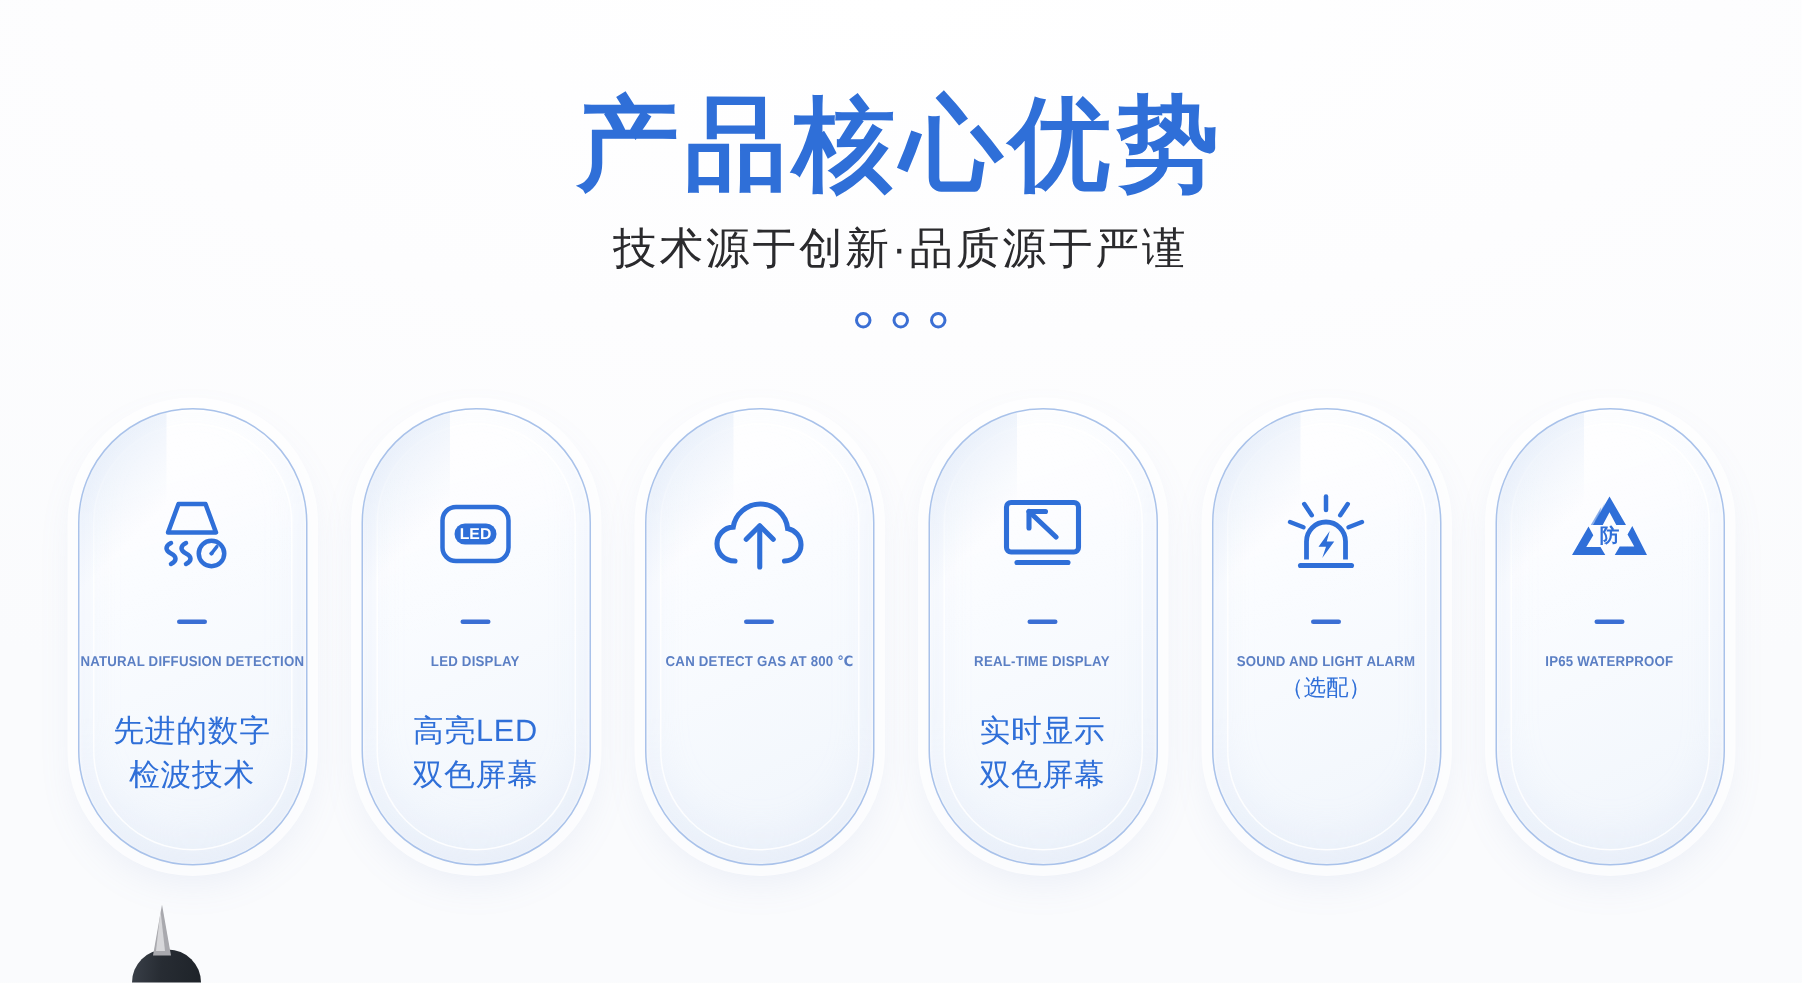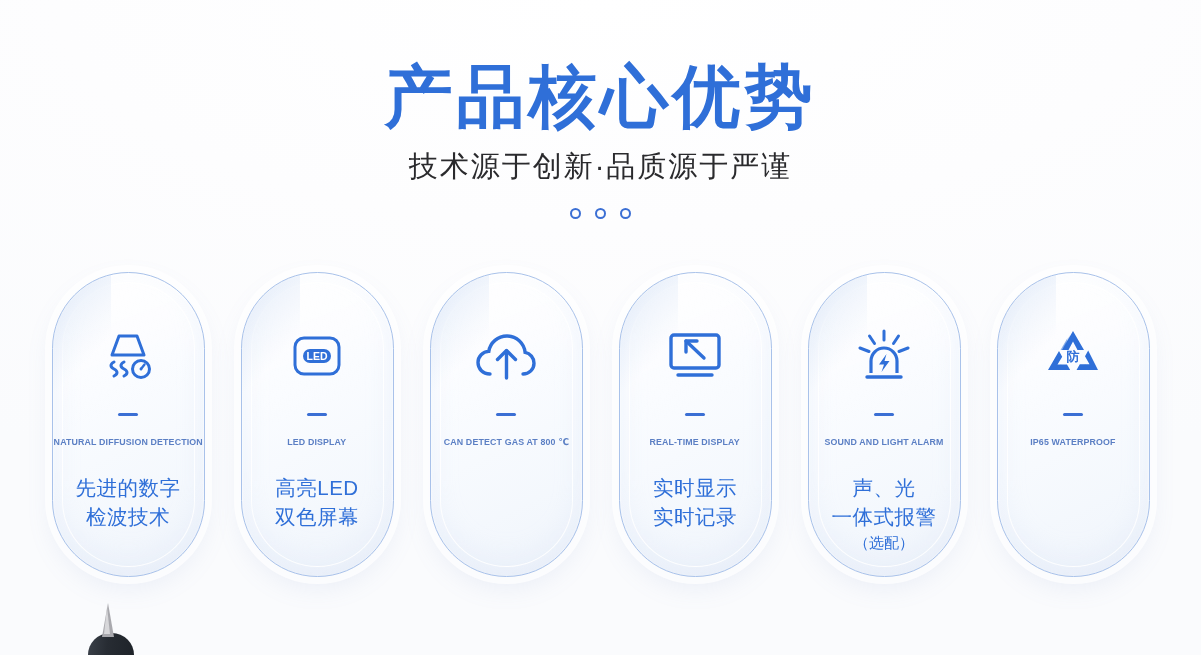--- a/index.html
+++ b/index.html
@@ -197,40 +197,38 @@
         <svg width="58" height="52" viewBox="0 0 58 52" fill="none">
           <rect x="5" y="5" width="48" height="33" rx="3" stroke="#2f6fd8" stroke-width="3.4"></rect>
           <path d="M38 28 L20 11" stroke="#2f6fd8" stroke-width="3.4" stroke-linecap="round"></path>
           <path d="M20 22 V11 H31" stroke="#2f6fd8" stroke-width="3.4" stroke-linecap="round" stroke-linejoin="round" fill="none"></path>
           <path d="M12 45 H46" stroke="#2f6fd8" stroke-width="3.4" stroke-linecap="round"></path>
         </svg>
       </div>
       <div class="divider"></div>
       <div class="en-label">REAL-TIME DISPLAY</div>
       <div class="cn-label">实时显示
-实时记录</div>
+双色屏幕</div>
     </div>
 
     <div class="card">
       <div class="icon-wrap">
         <svg width="58" height="54" viewBox="0 0 58 54" fill="none">
           <path d="M29 2 V11" stroke="#2f6fd8" stroke-width="3" stroke-linecap="round"></path>
           <path d="M14.5 7 L19.5 14.5" stroke="#2f6fd8" stroke-width="3" stroke-linecap="round"></path>
           <path d="M43.5 7 L38.5 14.5" stroke="#2f6fd8" stroke-width="3" stroke-linecap="round"></path>
           <path d="M5 19 L14 22.5" stroke="#2f6fd8" stroke-width="3" stroke-linecap="round"></path>
           <path d="M53 19 L44 22.5" stroke="#2f6fd8" stroke-width="3" stroke-linecap="round"></path>
           <path d="M16 44 V32 C16 24.8 21.8 19 29 19 C36.2 19 42 24.8 42 32 V44" stroke="#2f6fd8" stroke-width="3.2" stroke-linejoin="round" fill="none"></path>
           <path d="M12 48 H46" stroke="#2f6fd8" stroke-width="3.4" stroke-linecap="round"></path>
           <path d="M31.5 25 L24 35.5 H29 L26.5 43 L34.5 32 H29.5 Z" fill="#2f6fd8"></path>
         </svg>
       </div>
       <div class="divider"></div>
       <div class="en-label">SOUND AND LIGHT ALARM</div>
-      <div class="cn-label">声、光
-一体式报警</div>
       <div class="cn-sub">（选配）</div>
     </div>
 
     <div class="card">
       <div class="icon-wrap">
         <svg width="60" height="56" viewBox="0 0 60 56" fill="none">
           <g fill="#2f6fd8">
             <path d="M30 3 L41 22 L34.5 22 L30 13.5 L25.5 22 L19 22 Z"></path>
             <path d="M24.5 10 L17.5 22 L22 22 Z" opacity=".55"></path>
             <path d="M27 7 L20 19.5 L23 19.5 Z" opacity=".35"></path>

